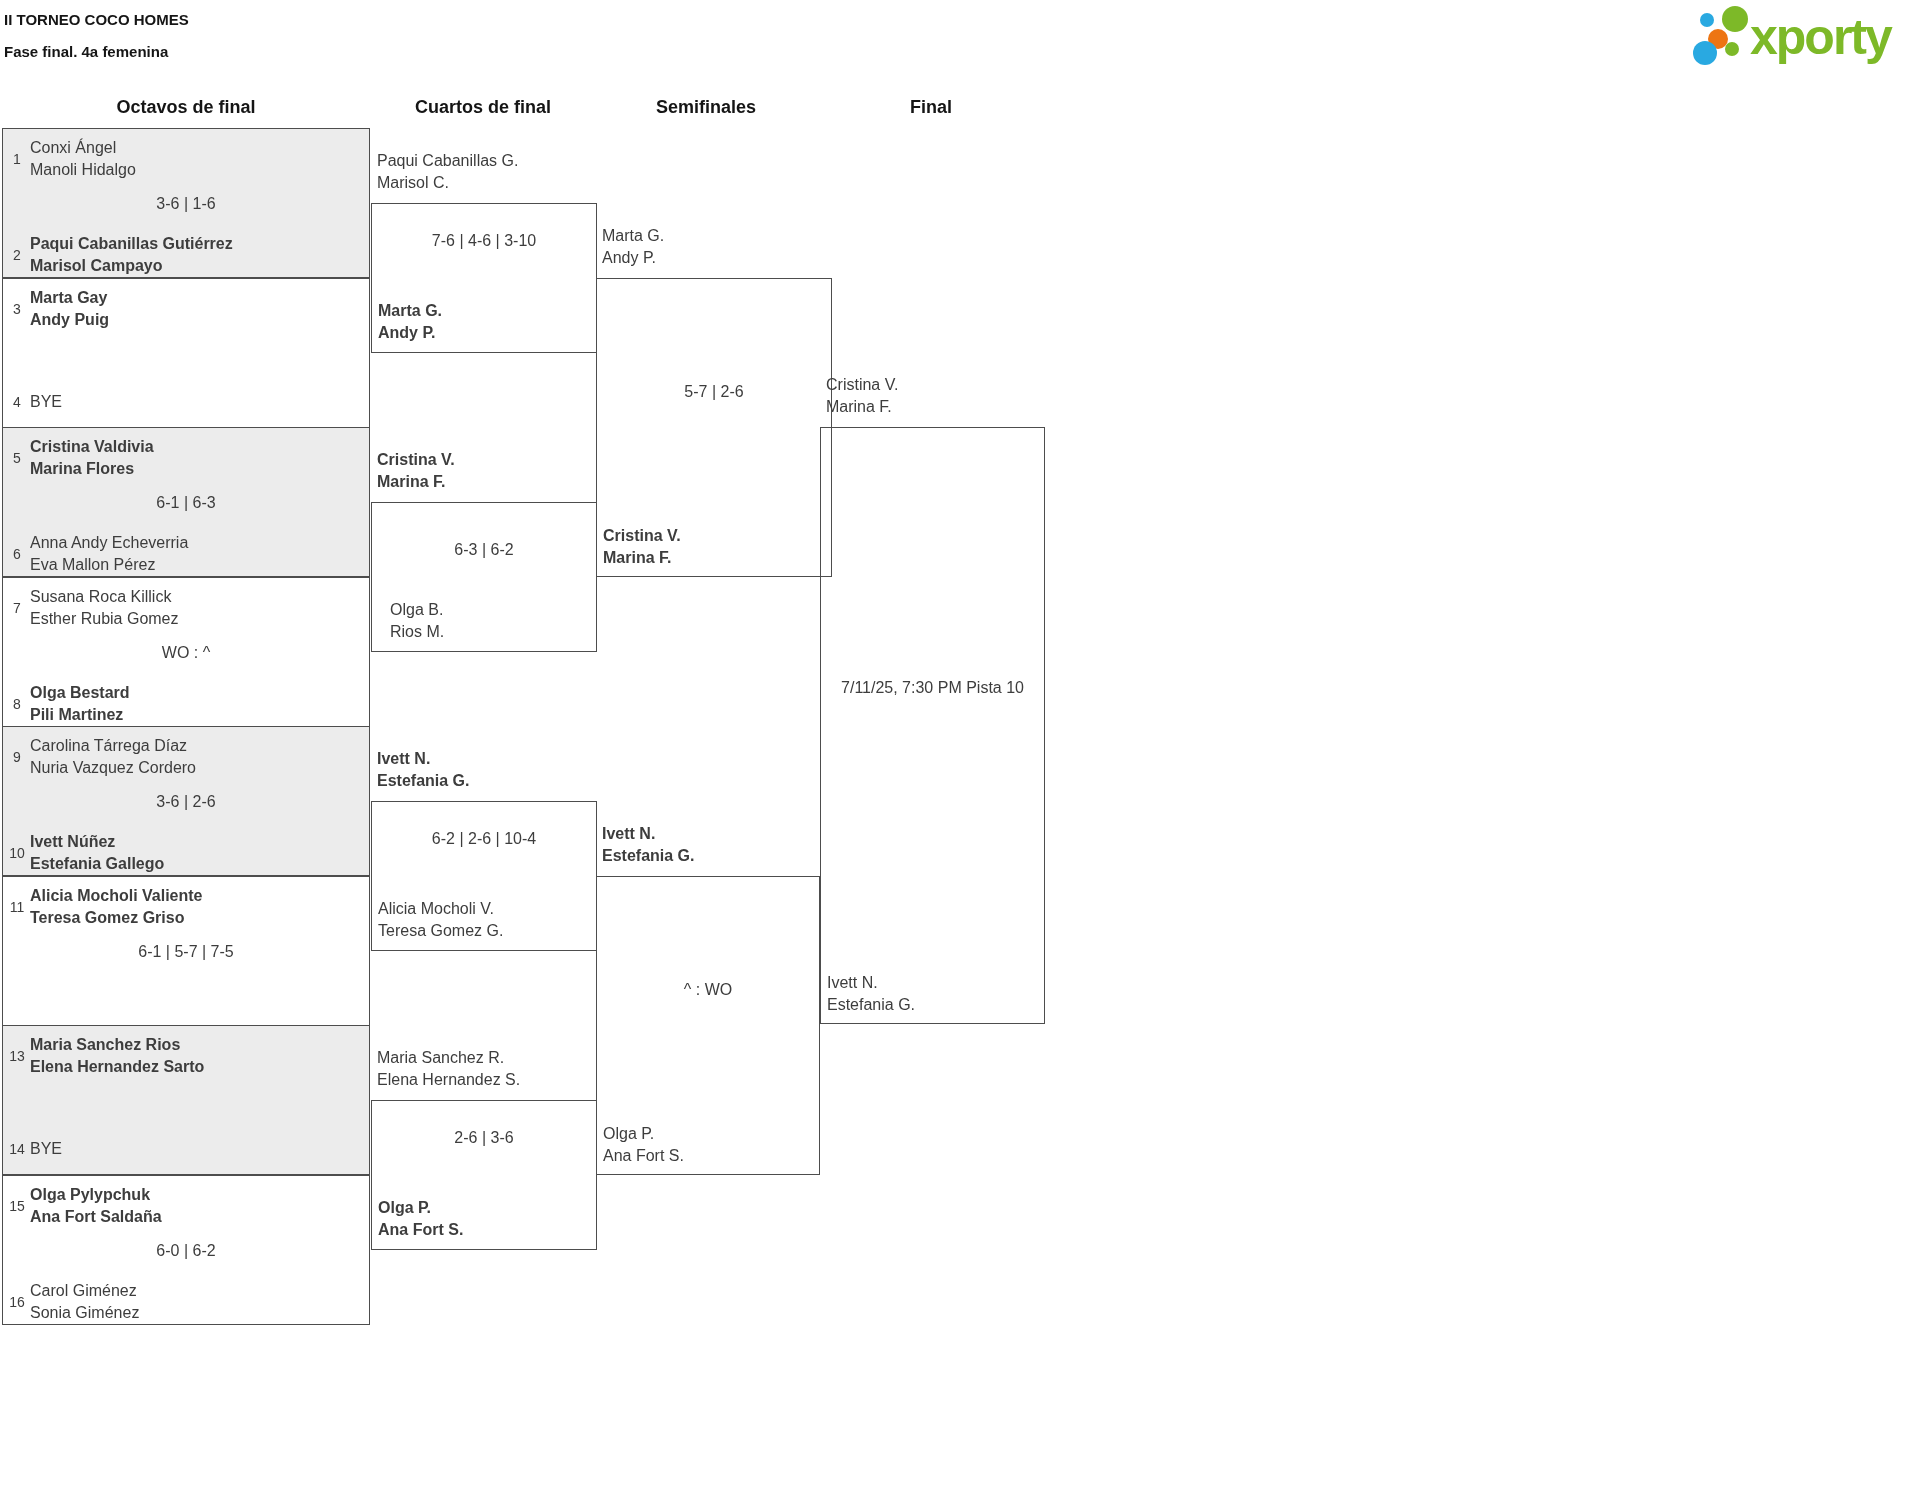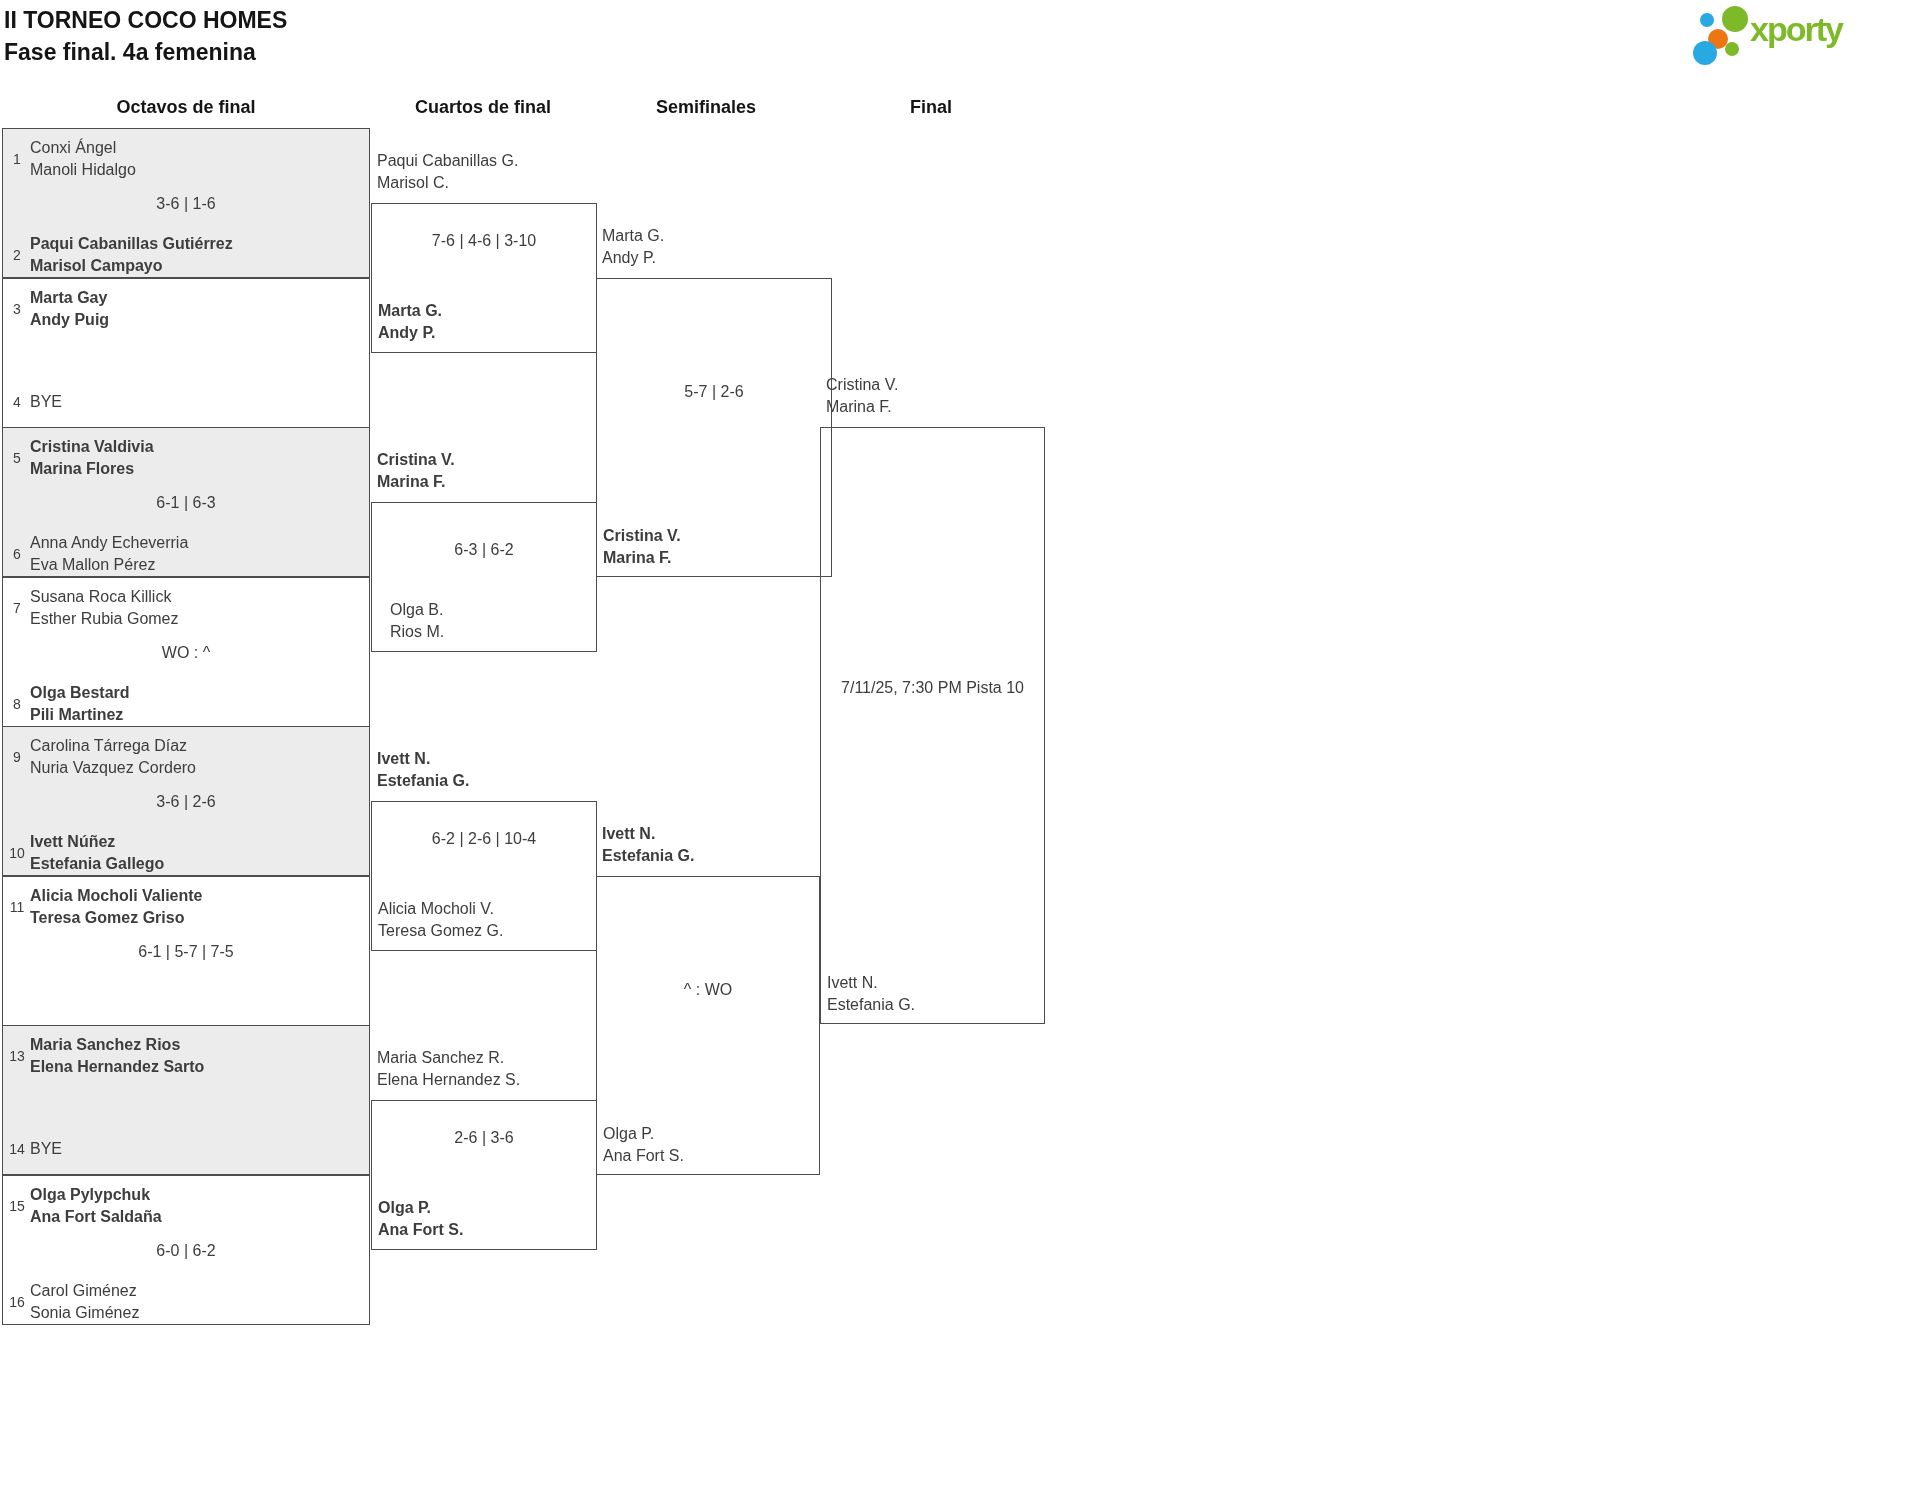--- a/index.html
+++ b/index.html
@@ -1,35 +1,35 @@
 <!DOCTYPE html>
 <html><head>
 <meta charset="utf-8">
 <style>
   html,body{margin:0;padding:0;background:#fff;}
   .canvas{position:relative;width:1920px;height:1492px;background:#ffffff;
           font-family:"Liberation Sans",sans-serif;color:#3d3d3d;overflow:hidden;}
   .abs{position:absolute;}
-  .title,.subtitle{left:4px;font-size:23px;font-weight:700;color:#151515;line-height:32px;white-space:nowrap;}
+  .title,.subtitle{left:4px;font-size:15px;font-weight:700;color:#151515;line-height:32px;white-space:nowrap;}
   .title{top:4px;}
   .subtitle{top:36px;}
   .col-h{top:97px;width:226px;text-align:center;font-size:18px;font-weight:700;color:#151515;}
   .box{border:1px solid #4d4d4d;box-sizing:border-box;background:#ffffff;}
   .box.gray{background:#ececec;}
   .rbox{border:1px solid #4d4d4d;box-sizing:border-box;background:transparent;}
   .entry{left:4px;display:flex;align-items:center;width:358px;}
   .seed{width:20px;min-width:20px;text-align:center;font-size:14px;color:#3d3d3d;}
   .names{margin-left:3px;display:block;}
   .nline{display:block;font-size:16px;line-height:22px;white-space:nowrap;}
   .bold .nline, .bold{font-weight:700;}
   .score{left:0;width:100%;text-align:center;font-size:16px;line-height:22px;color:#3d3d3d;}
   .flabel{white-space:nowrap;}
   .in-label{left:6px;}
   .dot{position:absolute;border-radius:50%;}
-  .logo-text{position:absolute;left:1750px;top:12px;font-size:34px;font-weight:700;
+  .logo-text{position:absolute;left:1750px;top:12px;font-size:50px;font-weight:700;
              letter-spacing:-2px;color:#7db928;line-height:1;}
 </style>
 </head>
 <body>
 
 <div class="canvas">
 
   <div class="abs title">II TORNEO COCO HOMES</div>
   <div class="abs subtitle">Fase final. 4a femenina</div>
 

